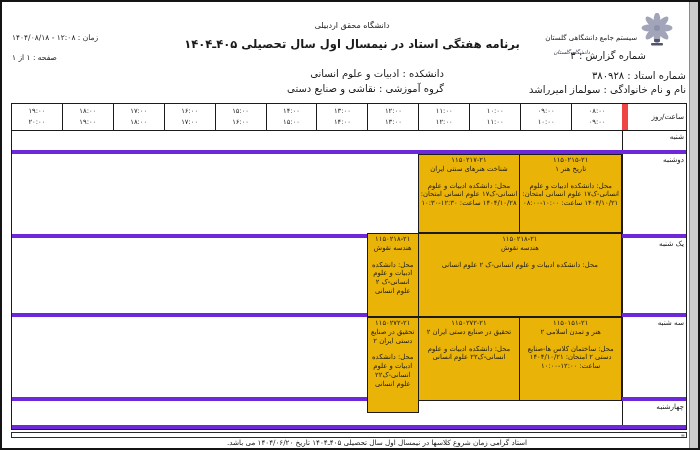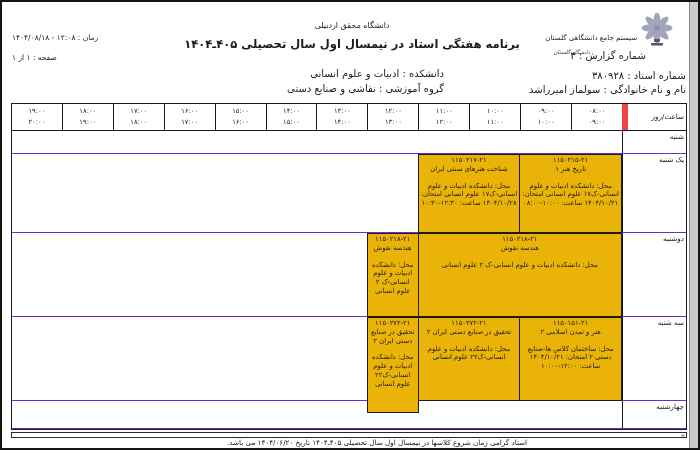--- a/index.html
+++ b/index.html
@@ -18,21 +18,21 @@
   .info { font-size:10px; direction:rtl; }
   .logo { top:11px; left:635px; width:40px; height:38px; }
 
   .sched { top:101px; left:9px; width:676px; border:1px solid #1b1b1b; direction:rtl; }
   .hdr-row { display:flex; direction:rtl; height:27px; border-bottom:1px solid #1b1b1b; }
   .corner { width:64px; border-left:6px solid #ef4444; font-size:7.2px; text-align:right;
             padding:8px 2px 0 0; direction:ltr; }
   .tcell { flex:1; border-left:1px solid #1b1b1b; font-size:6.8px; line-height:11px;
            text-align:center; padding-top:2px; direction:rtl; }
   .tcell:last-child { border-left:none; }
-  .day-row { display:flex; direction:rtl; border-bottom:1px solid #6d28d9; }
+  .day-row { display:flex; direction:rtl; border-bottom:4px solid #6d28d9; }
   .day-row:last-child { border-bottom:none; }
   .day-label { width:64px; border-left:1px solid #1b1b1b; font-size:7.2px;
                text-align:right; padding:1px 2px 0 0; }
   .day-space { flex:1; background:#fff; }
   .blk { position:absolute; background:#eab308; border:1px solid #1b1b1b; direction:rtl;
          font-size:6.8px; line-height:8.8px; text-align:center; padding:1px 2px; overflow:visible; }
   .bdet { margin-top:8px; }
   .thinrow { top:430px; left:9px; width:676px; height:6px; border:1px solid #2a2a2a; background:#fff; }
   .thinrow .mark { position:absolute; right:1px; top:-1px; font-size:5px; color:#333; }
   .footer { top:436px; left:205px; width:340px; text-align:center; font-size:7.2px; direction:rtl; }
@@ -123,26 +123,26 @@
         </div>
         <div class="tcell">
           <div>۱۹:۰۰</div>
           <div>۲۰:۰۰</div>
         </div>
       </div>
   <div class="day-row" style="height: 23px;">
         <div class="day-label">شنبه</div>
         <div class="day-space"></div>
       </div>
+      <div class="day-row" style="height: 84px;">
+        <div class="day-label">دوشنبه</div>
+        <div class="day-space"></div>
+      </div>
       <div class="day-row" style="height: 79px;">
         <div class="day-label">یک شنبه</div>
-        <div class="day-space"></div>
-      </div>
-      <div class="day-row" style="height: 84px;">
-        <div class="day-label">دوشنبه</div>
         <div class="day-space"></div>
       </div>
       <div class="day-row" style="height: 84px;">
         <div class="day-label">سه شنبه</div>
         <div class="day-space"></div>
       </div>
       <div class="day-row" style="height: 28px;">
         <div class="day-label">چهارشنبه</div>
         <div class="day-space"></div>
       </div>

